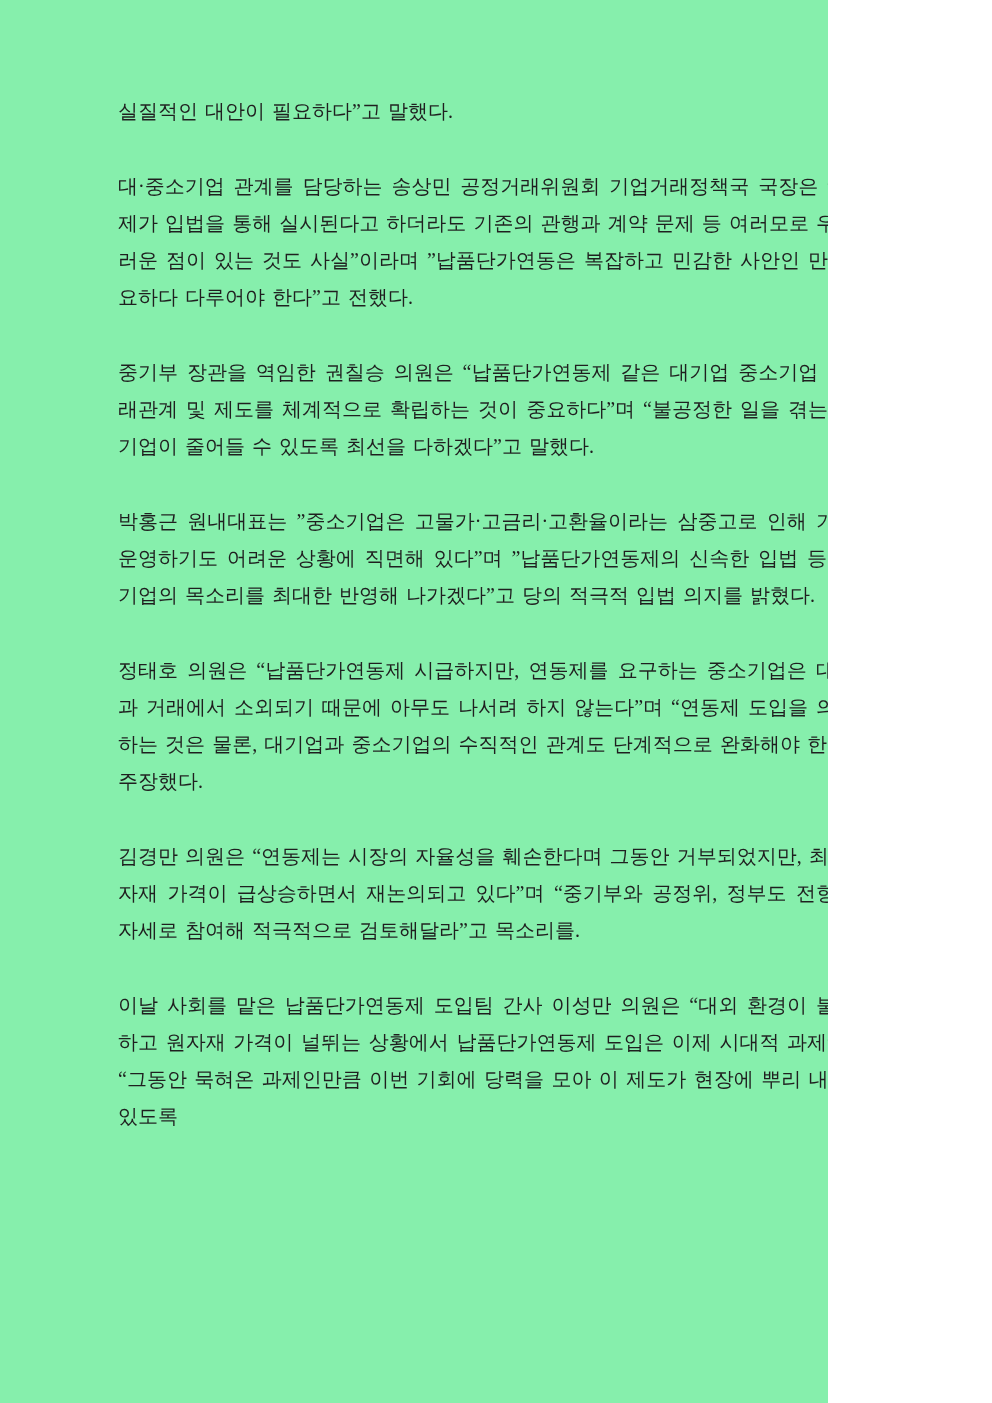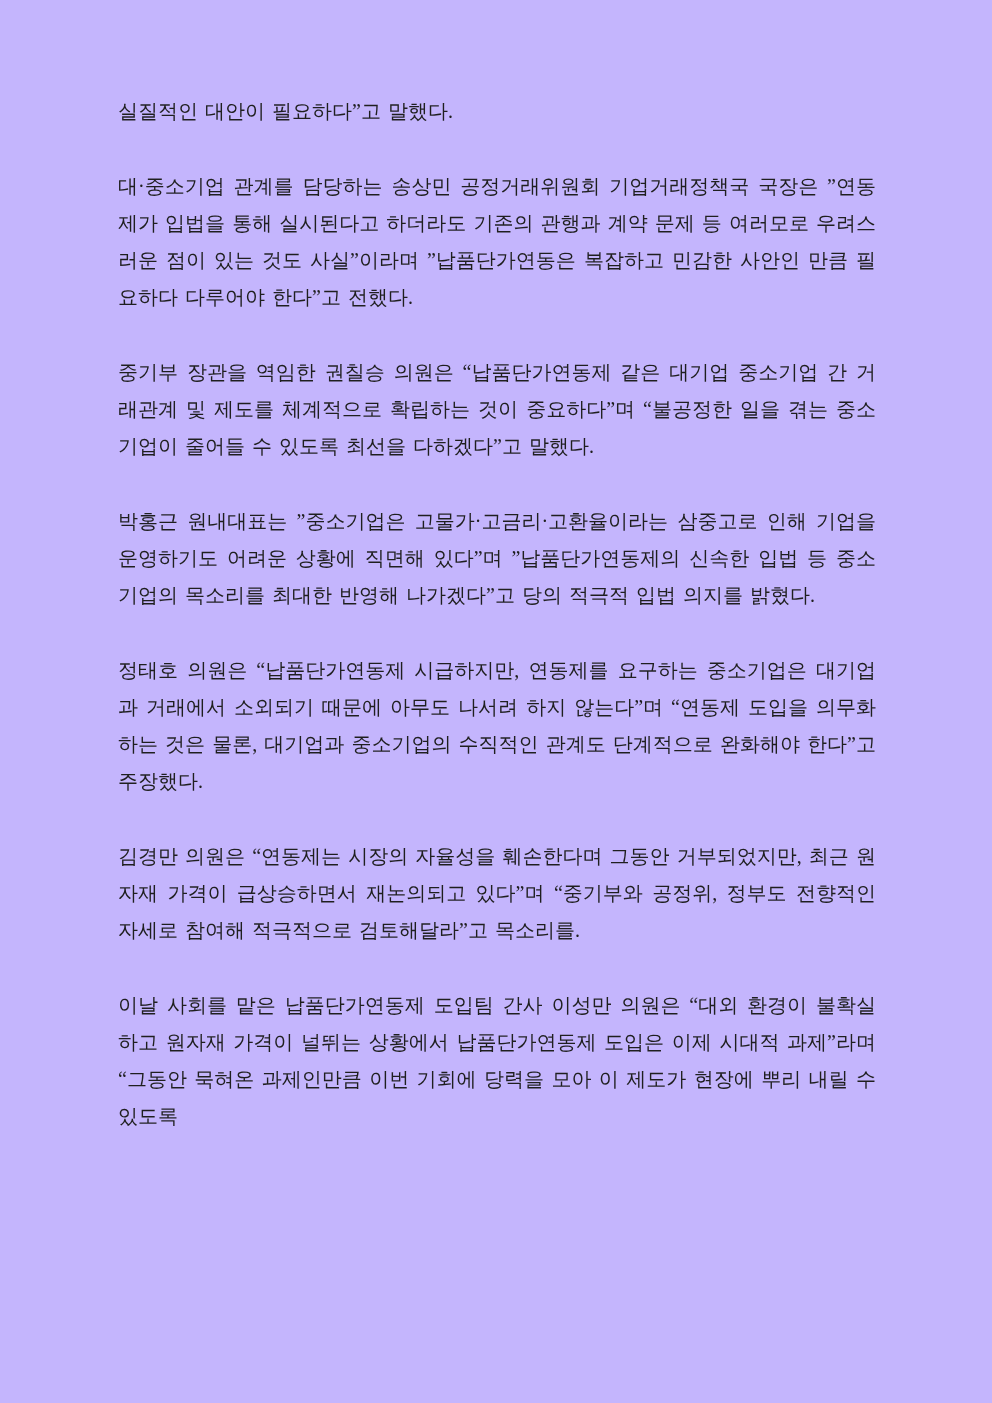--- a/index.html
+++ b/index.html
@@ -2,23 +2,23 @@
 <html lang="ko"><head>
 <meta charset="utf-8">
 <style>
   html, body {
     margin: 0;
     padding: 0;
     background: #ffffff;
   }
   .page {
     position: relative;
-    width: 992px;
+    width: 828px;
     height: 1403px;
-    background: #c4b5fd;
+    background: #86efac;
     overflow: hidden;
     box-sizing: border-box;
   }
   .article {
     position: absolute;
     left: 118px;
     top: 93px;
     width: 758px;
   }
   .para {

